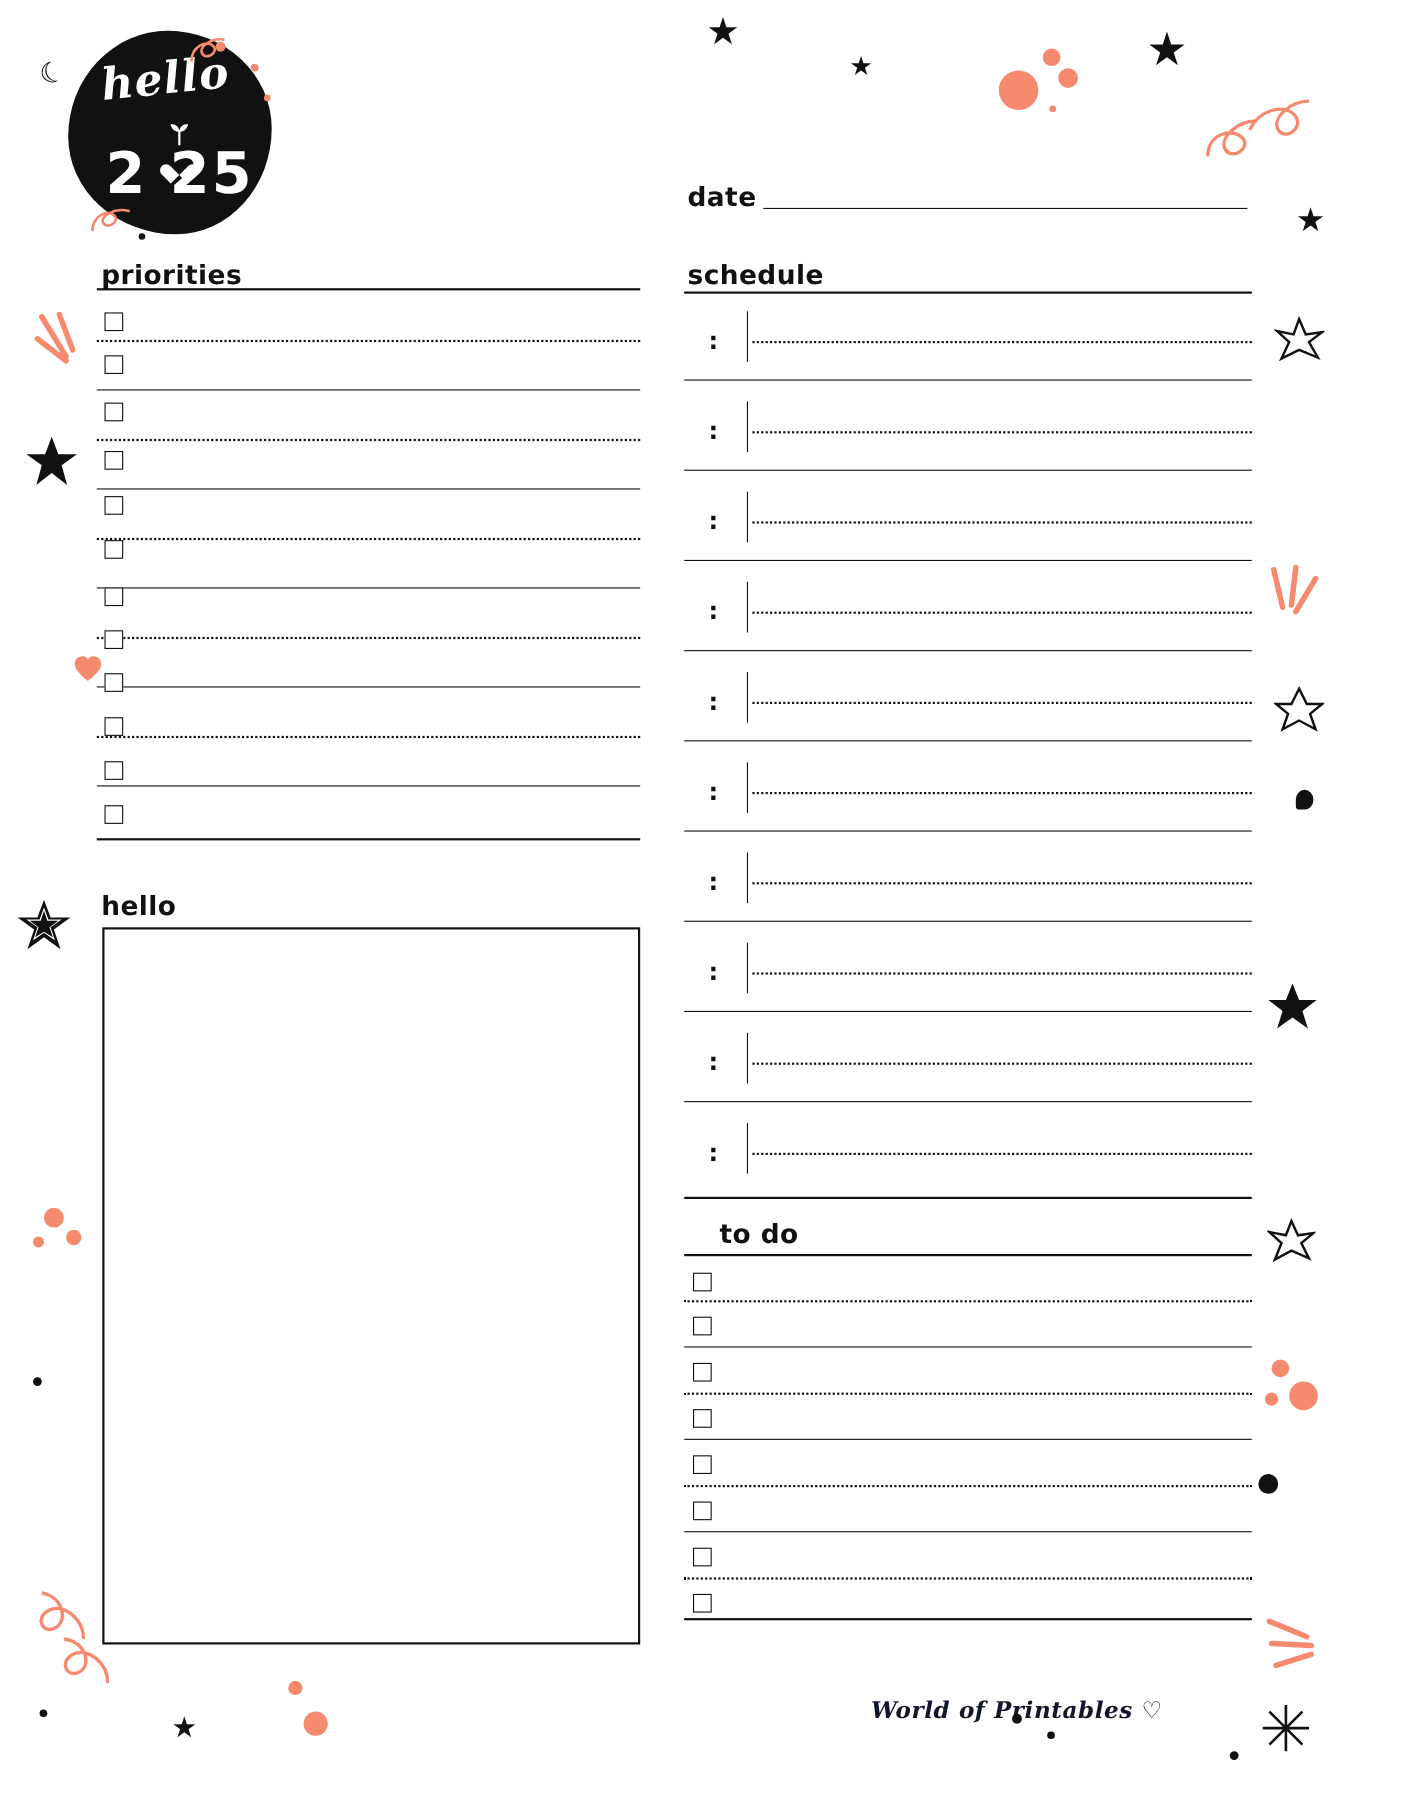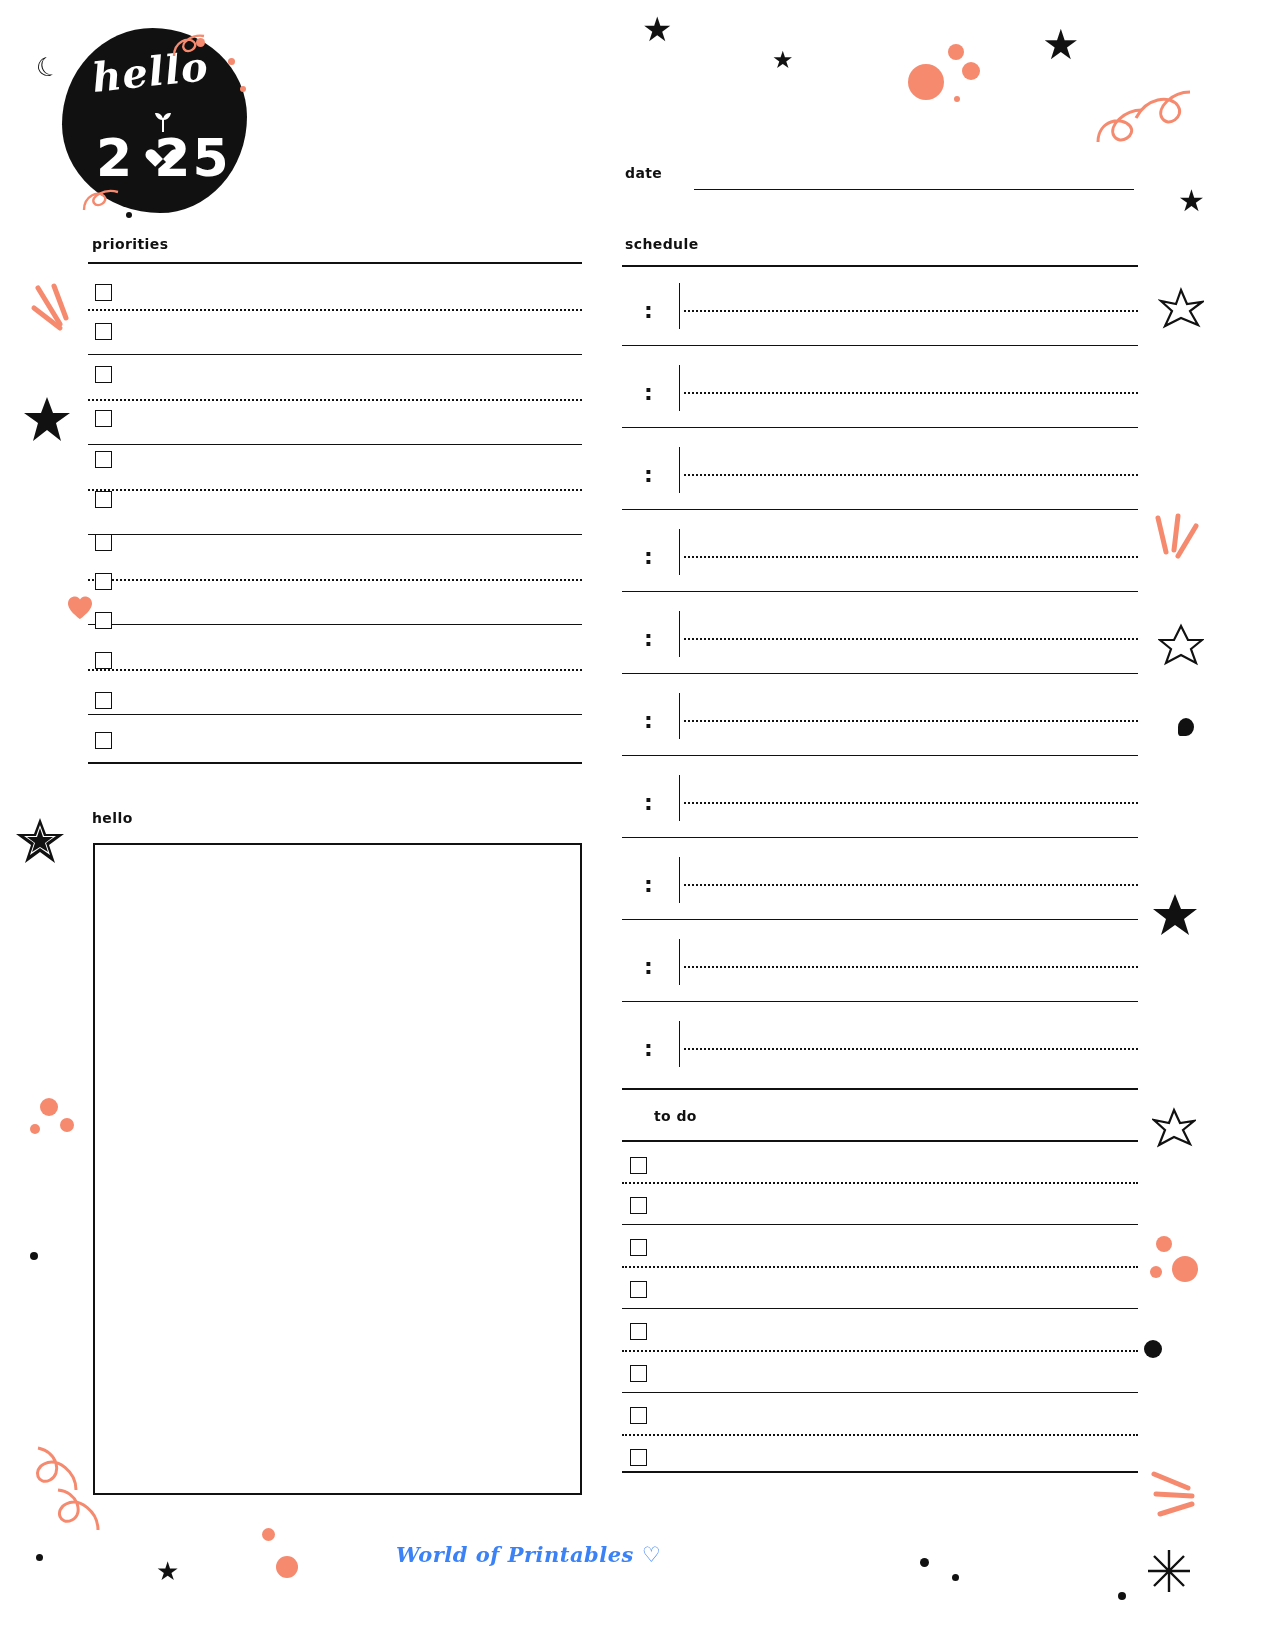--- a/index.html
+++ b/index.html
@@ -92,21 +92,21 @@
     font-size: 48px;
     font-weight: bold;
     letter-spacing: 0.5px;
     color: #111111;
   }
 
   
   .sec-label {
     position: absolute;
     font-family: "DejaVu Sans", sans-serif;
-    font-size: 14px;
+    font-size: 24px;
     font-weight: bold;
     color: #111111;
     letter-spacing: 0.4px;
   }
 
   
   .date-label { left: 625px; top: 165px; }
   .date-rule {
     position: absolute;
     left: 694px;
@@ -237,26 +237,26 @@
   }
   .todo-row.solid  { border-top: 1.2px solid #111; }
   .todo-row.dotted { border-top: 2.2px dotted #111; }
 
   
   .footer {
     position: absolute;
     left: 0;
     top: 1542px;
     width: 1057px;
-    text-align: center;
+    text-align: right;
     font-family: "DejaVu Serif", serif;
     font-style: italic;
     font-weight: bold;
     font-size: 21px;
-    color: #3b82f6;
+    color: #0f172a;
     letter-spacing: 0.5px;
   }
 
   
   .deco { position: absolute; pointer-events: none; }
   .dot { position: absolute; border-radius: 50%; }
   .star-glyph {
     position: absolute;
     color: #111;
     line-height: 1;

